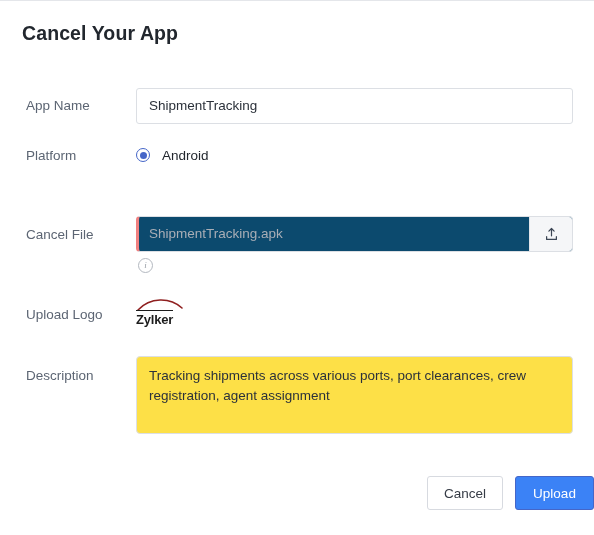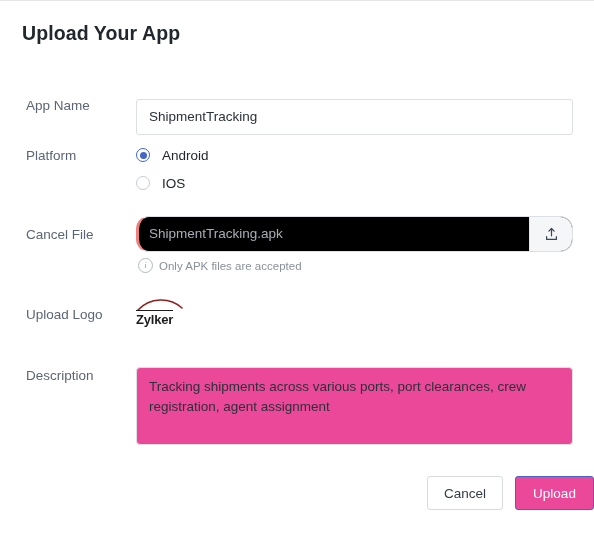--- a/index.html
+++ b/index.html
@@ -52,21 +52,20 @@
     left: 26px;
     font-size: 13.5px;
     color: #5c6573;
     white-space: nowrap;
   }
   .field {
     position: absolute;
     left: 136px;
     width: 437px;
     box-sizing: border-box;
-    margin-top: 11px;
   }
 
   
   .text-input {
     height: 36px;
     border: 1px solid #dcdfe4;
     border-radius: 3px;
     background: #ffffff;
     font-family: "Liberation Sans", sans-serif;
     font-size: 13.5px;
@@ -123,24 +122,24 @@
   }
 
   
   .upload-wrap {
     position: absolute;
     left: 136px;
     width: 437px;
     height: 36px;
     border: 1px solid #dcdfe4;
     border-left: 3px solid #f08080;
-    border-radius: 13px;
-    box-sizing: border-box;
-    display: flex;
-    background: #000000;
+    border-radius: 4px;
+    box-sizing: border-box;
+    display: flex;
+    background: #0c4a6e;
     overflow: hidden;
   }
   .upload-placeholder {
     flex: 1 1 auto;
     font-size: 13.5px;
     color: #a9aeb6;
     line-height: 34px;
     padding-left: 10px;
     white-space: nowrap;
     overflow: hidden;
@@ -196,21 +195,21 @@
     letter-spacing: -0.2px;
     border-top: 1.3px solid #1d1d1d;
     padding-top: 1px;
   }
 
   
   .textarea {
     height: 78px;
     border: 1px solid #dcdfe4;
     border-radius: 4px;
-    background: #ec4899;
+    background: #fde047;
     font-size: 13.5px;
     color: #2b313a;
     padding: 9px 12px;
     box-sizing: border-box;
     line-height: 1.45;
   }
 
   
   .actions {
     position: absolute;
@@ -234,67 +233,62 @@
     cursor: pointer;
   }
   .btn-cancel {
     width: 76px;
     background: #ffffff;
     border: 1px solid #d7dae0;
     color: #353b45;
   }
   .btn-upload {
     width: 79px;
-    background: #ec4899;
+    background: #3b82f6;
     border: 1px solid #4566c8;
     color: #ffffff;
   }
 </style>
 </head>
 <body>
 
 <div class="page">
 
   <div class="top-rule"></div>
 
-  <div class="page-title">Upload Your App</div>
+  <div class="page-title">Cancel Your App</div>
 
   <div class="row" style="top:88px;">
     <div class="label" style="top:10px;">App Name</div>
     <div class="field text-input" style="top:0;">ShipmentTracking</div>
   </div>
 
   <div class="row" style="top:146px;">
     <div class="label" style="top:2px;">Platform</div>
     <div class="radio-group" style="top:-5px;text-align:right;">
       <div class="radio-row">
         <span class="radio on"></span>
         <span class="radio-label">Android</span>
-      </div>
-      <div class="radio-row">
-        <span class="radio off"></span>
-        <span class="radio-label">IOS</span>
       </div>
     </div>
   </div>
 
   <div class="row" style="top:216px;">
     <div class="label" style="top:11px;">Cancel File</div>
     <div class="upload-wrap" style="top:0;">
       <div class="upload-placeholder">ShipmentTracking.apk</div>
       <div class="upload-btn">
         <svg width="15" height="15" viewBox="0 0 16 16">
           <path d="M8 1.6 L8 9.4 M8 1.6 L5.2 4.4 M8 1.6 L10.8 4.4" stroke="#3c4655" stroke-width="1.3" fill="none" stroke-linecap="round"></path>
           <path d="M2.8 10.3 L2.8 13.2 L13.2 13.2 L13.2 10.3" stroke="#3c4655" stroke-width="1.3" fill="none" stroke-linecap="round" stroke-linejoin="round"></path>
         </svg>
       </div>
     </div>
     <div class="hint" style="top:42px;">
       <span class="info-icon">i</span>
-      <span>Only APK files are accepted</span>
     </div>
   </div>
 
   <div class="row" style="top:296px;">
     <div class="label" style="top:11px;">Upload Logo</div>
     <div class="logo-box">
       <svg width="48" height="16" viewBox="0 0 48 16" style="position:absolute;left:0;top:0;">
         <path d="M2 14 C 14 1, 34 1, 46 12" stroke="#8f1f1f" stroke-width="1.6" fill="none" stroke-linecap="round"></path>
       </svg>
       <div class="logo-text">Zylker</div>

